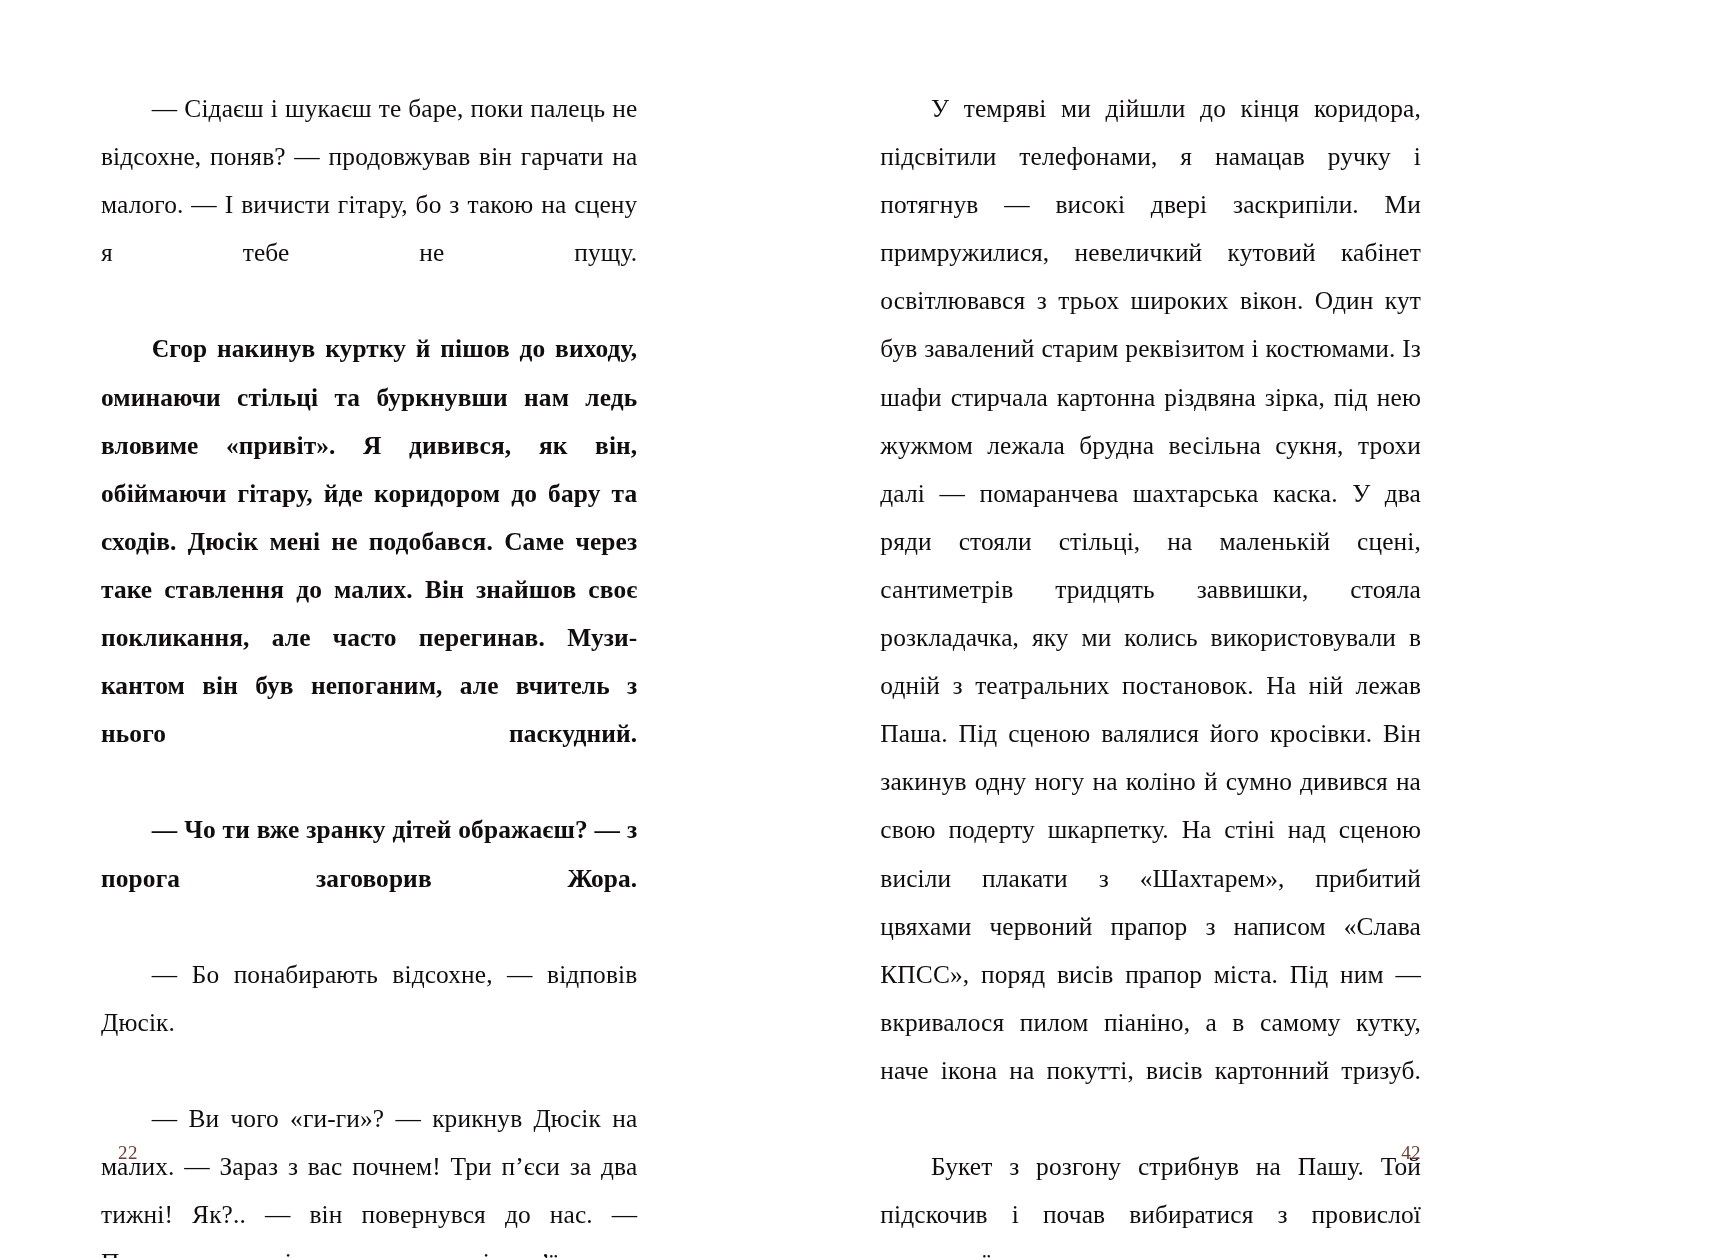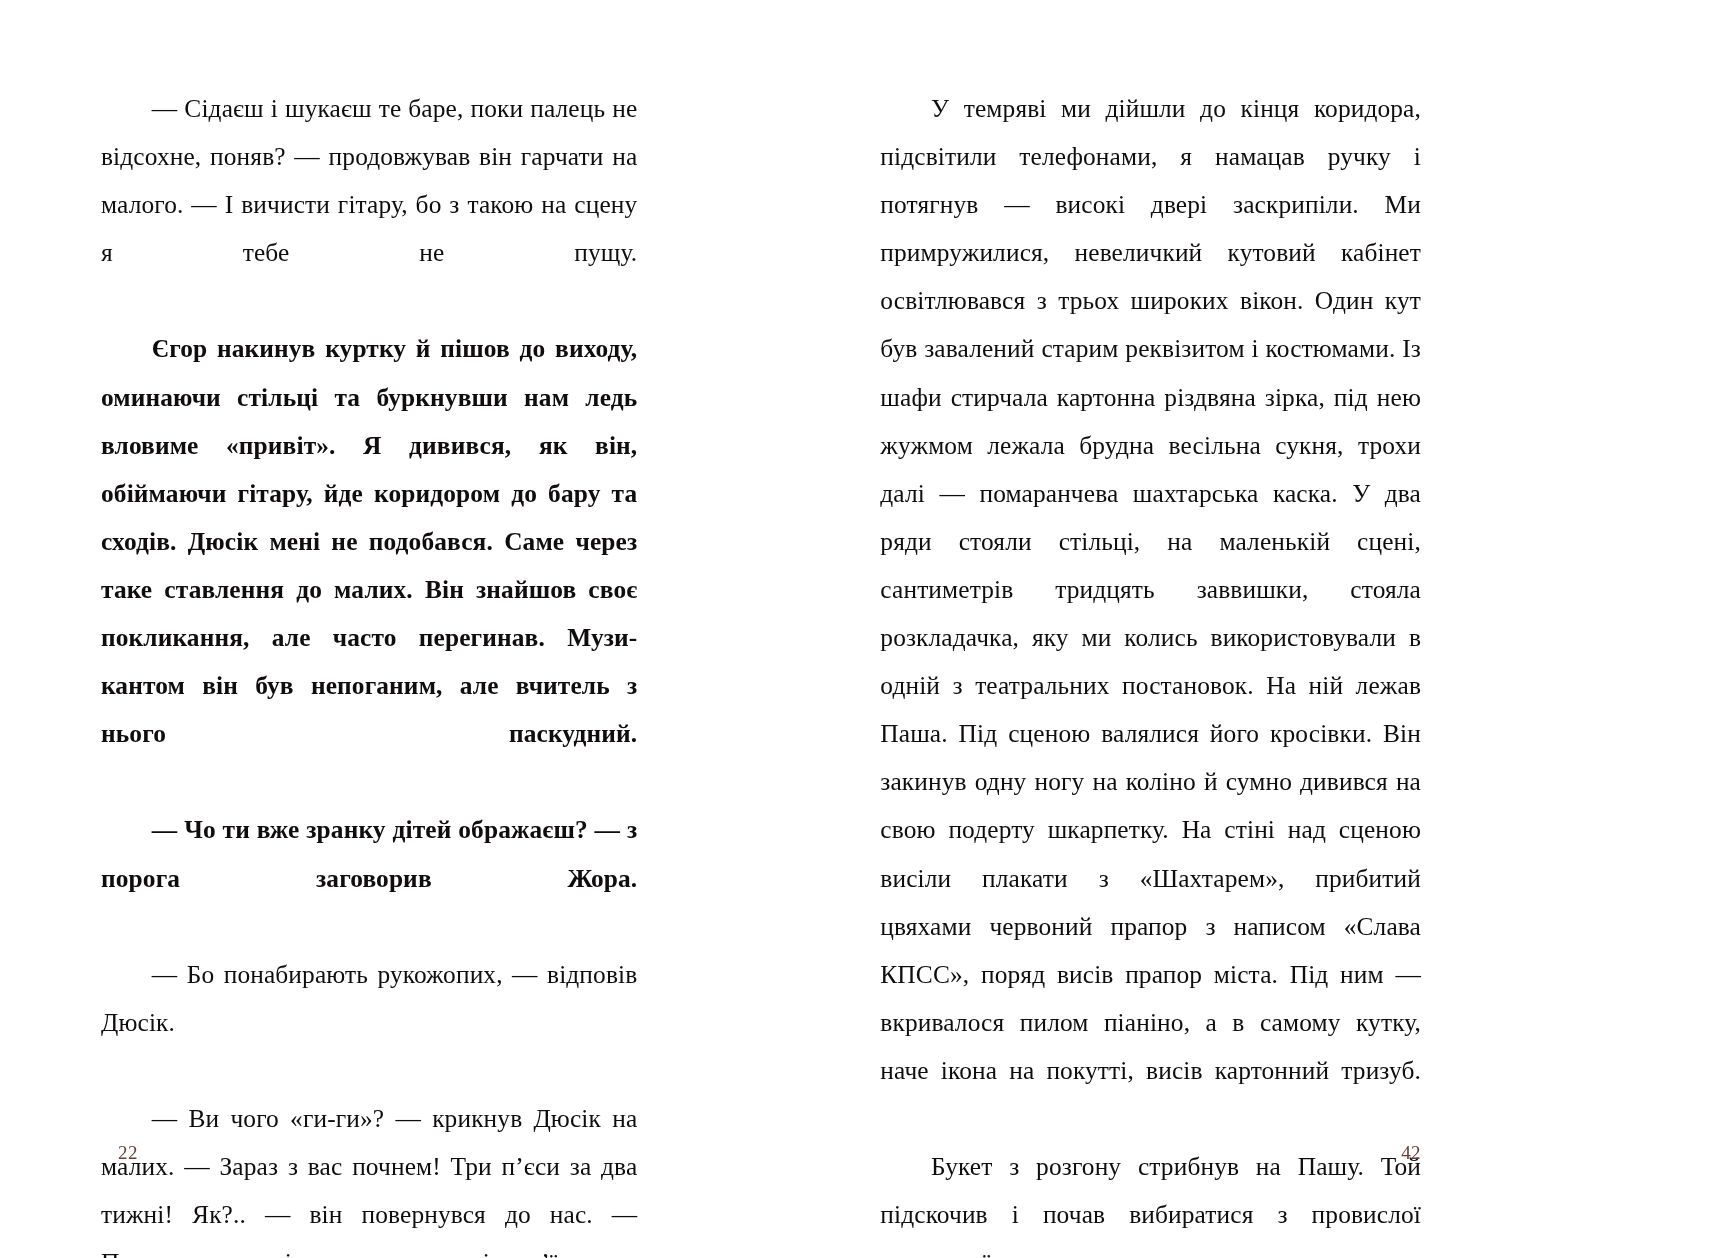--- a/index.html
+++ b/index.html
@@ -74,21 +74,21 @@
 </head>
 <body>
 
 <div class="spread">
 
   <div class="page page-left">
     <div class="textblock">
       <p class="para" style="text-align-last: left;">— Сідаєш і шукаєш те баре, поки палець не відсохне, по­няв? — продовжував він гарчати на малого. — І вичисти гі­тару, бо з такою на сцену я тебе не пущу.</p>
       <p class="para" style="text-align-last: left; font-weight: bold;">Єгор накинув куртку й пішов до виходу, оминаючи стіль­ці та буркнувши нам ледь вловиме «привіт». Я дивився, як він, обіймаючи гітару, йде коридором до бару та сходів. Дю­сік мені не подобався. Саме через таке ставлення до малих. Він знайшов своє покликання, але часто перегинав. Музи­кантом він був непоганим, але вчитель з нього паскудний.</p>
       <p class="para" style="text-align-last: left; font-weight: bold;">— Чо ти вже зранку дітей ображаєш? — з порога заго­ворив Жора.</p>
-      <p class="para" style="text-align-last: left;">— Бо понабирають рукожопих, — відповів Дюсік.</p>
+      <p class="para" style="text-align-last: left;">— Бо понабирають відсохне, — відповів Дюсік.</p>
       <p class="para" style="text-align-last: left;">— Ви чого «ги-ги»? — крикнув Дюсік на малих. — Зараз з вас почнем! Три п’єси за два тижні! Як?.. — він повернув­ся до нас. — Половина позакінчували школи і роз’їхались. Як мені з нуля навчити десять людей? Ще, бляха, цей, — він кивнув в сторону коридора, — прислали з музикалки, бе­ри, кажуть, нового гітариста. Він, блядь, не те шо бемоль від дієза не відрізняє, ладно вже хер з ним, він акорд не мо­же взяти. Кажу — модерація, він лупить на мене беньки. Як мені три п’єси заєбашить?</p>
 
     </div>
     <div class="folio folio-left">22</div>
   </div>
 
   <div class="page page-right">
     <div class="textblock">
       <p class="para" style="text-align-last: left;">У темряві ми дійшли до кінця коридора, підсвітили те­лефонами, я намацав ручку і потягнув — високі двері за­скрипіли. Ми примружилися, невеличкий кутовий кабінет освітлювався з трьох широких вікон. Один кут був завале­ний старим реквізитом і костюмами. Із шафи стирчала кар­тонна різдвяна зірка, під нею жужмом лежала брудна ве­сільна сукня, трохи далі — помаранчева шахтарська каска. У два ряди стояли стільці, на маленькій сцені, сантиметрів тридцять заввишки, стояла розкладачка, яку ми колись ви­користовували в одній з театральних постановок. На ній лежав Паша. Під сценою валялися його кросівки. Він заки­нув одну ногу на коліно й сумно дивився на свою подерту шкарпетку. На стіні над сценою висіли плакати з «Шахта­рем», прибитий цвяхами червоний прапор з написом «Сла­ва КПСС», поряд висів прапор міста. Під ним — вкривало­ся пилом піаніно, а в самому кутку, наче ікона на покутті, висів картонний тризуб.</p>
       <p class="para" style="text-align-last: left;">Букет з розгону стрибнув на Пашу. Той підскочив і по­чав вибиратися з провислої скрипучої розкладачки, нама­гаючись стримати слиняву морду собаки. Я розвалився на стільці, Гиря всівся на столі біля сцени, Жора пішов від­кривати вікно, затим підійшов до Паші та допоміг встати.</p>

